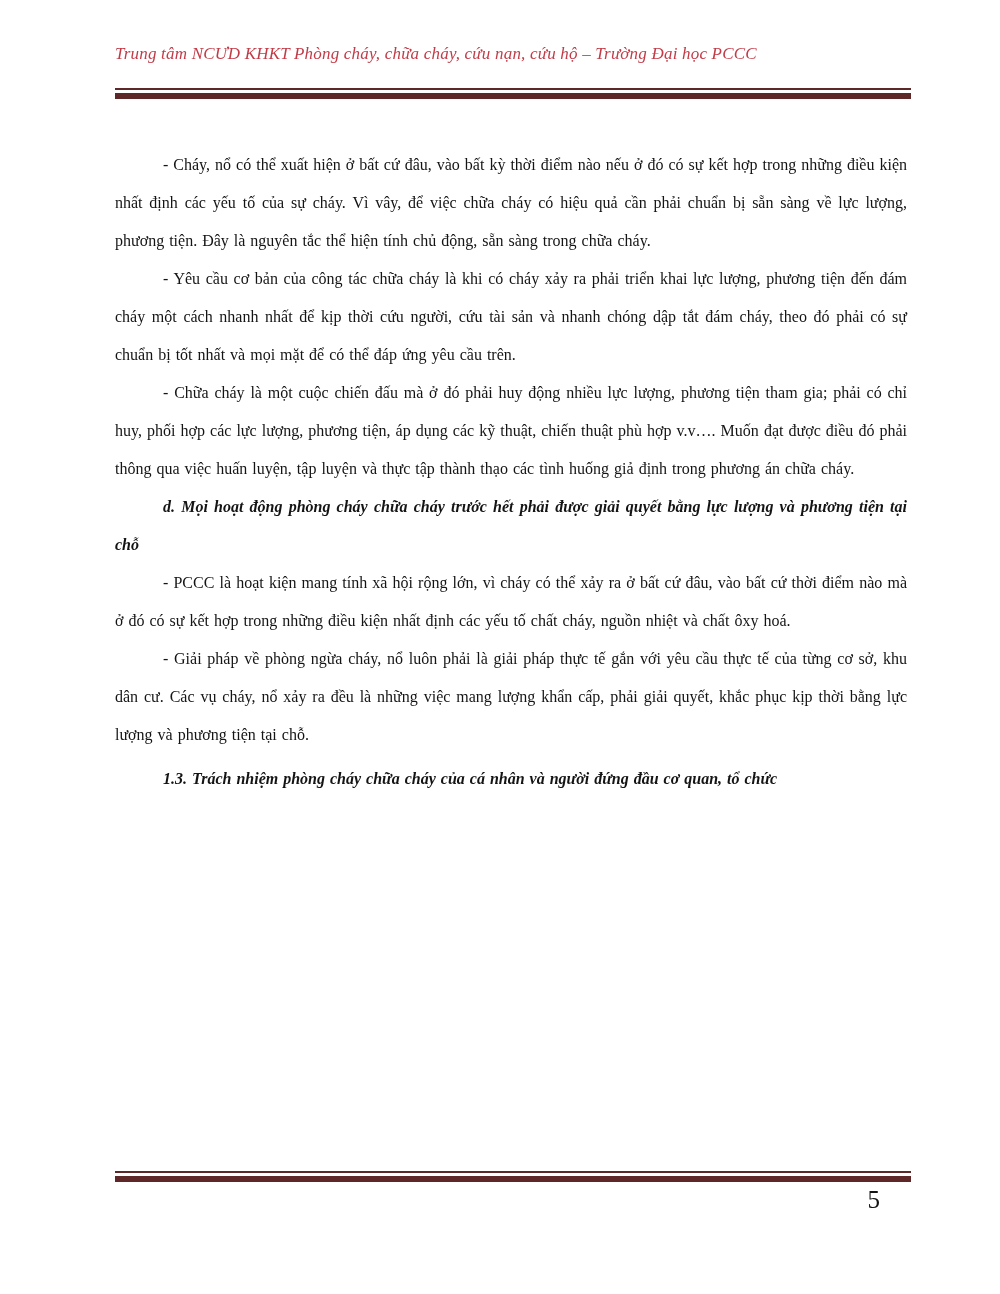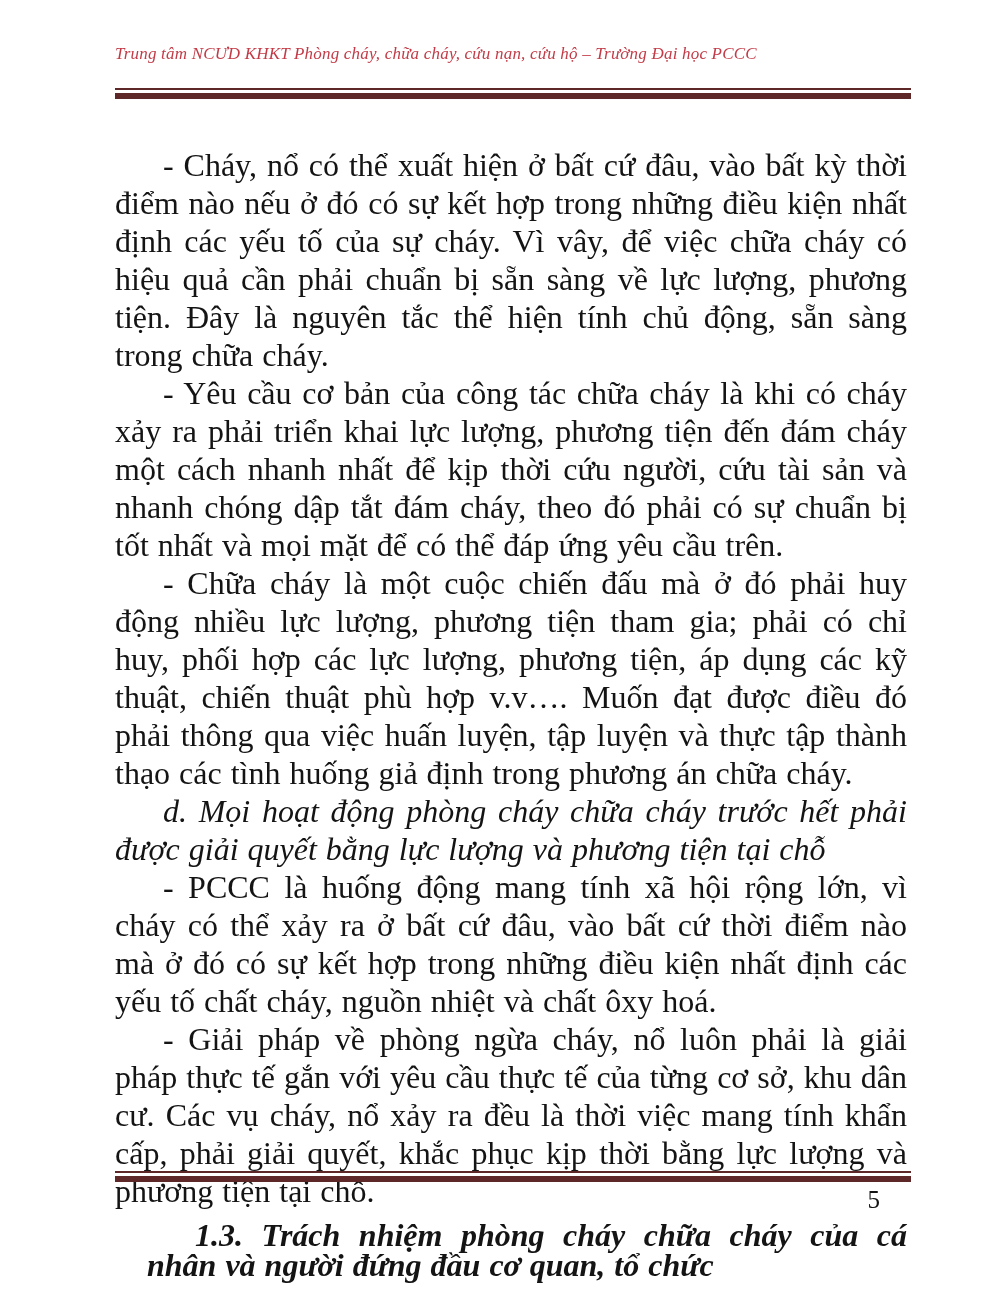--- a/index.html
+++ b/index.html
@@ -40,35 +40,35 @@
   .header-rule { top: 88px; }
   .footer-rule { top: 1171px; }
   .content {
     position: absolute;
     left: 115px;
     top: 146px;
     width: 792px;
   }
   .para {
     margin: 0;
-    font-size: 32px;
+    font-size: 16px;
     line-height: 38px;
     text-align: justify;
     text-indent: 48px;
     word-spacing: 1px;
   }
   .para.italic {
     font-style: italic;
+    font-weight: bold;
   }
   .para.bold-italic {
     font-style: italic;
     font-weight: bold;
     line-height: 30px;
     margin-top: 10px;
-    margin-left: 32px;
   }
   .page-number {
     position: absolute;
     top: 1186px;
     right: 120px;
     font-size: 25px;
     color: #141414;
   }
 </style>
 </head>
@@ -78,22 +78,22 @@
 
   <div class="running-header">Trung tâm NCƯD KHKT Phòng cháy, chữa cháy, cứu nạn, cứu hộ – Trường Đại học PCCC</div>
 
   <div class="double-rule header-rule"></div>
 
   <div class="content">
     <p class="para">- Cháy, nổ có thể xuất hiện ở bất cứ đâu, vào bất kỳ thời điểm nào nếu ở đó có sự kết hợp trong những điều kiện nhất định các yếu tố của sự cháy. Vì vây, để việc chữa cháy có hiệu quả cần phải chuẩn bị sẵn sàng về lực lượng, phương tiện. Đây là nguyên tắc thể hiện tính chủ động, sẵn sàng trong chữa cháy.</p>
     <p class="para">- Yêu cầu cơ bản của công tác chữa cháy là khi có cháy xảy ra phải triển khai lực lượng, phương tiện đến đám cháy một cách nhanh nhất để kịp thời cứu người, cứu tài sản và nhanh chóng dập tắt đám cháy, theo đó phải có sự chuẩn bị tốt nhất và mọi mặt để có thể đáp ứng yêu cầu trên.</p>
     <p class="para">- Chữa cháy là một cuộc chiến đấu mà ở đó phải huy động nhiều lực lượng, phương tiện tham gia; phải có chỉ huy, phối hợp các lực lượng, phương tiện, áp dụng các kỹ thuật, chiến thuật phù hợp v.v…. Muốn đạt được điều đó phải thông qua việc huấn luyện, tập luyện và thực tập thành thạo các tình huống giả định trong phương án chữa cháy.</p>
     <p class="para italic">d. Mọi hoạt động phòng cháy chữa cháy trước hết phải được giải quyết bằng lực lượng và phương tiện tại chỗ</p>
-    <p class="para">- PCCC là huống động mang tính xã hội rộng lớn, vì cháy có thể xảy ra ở bất cứ đâu, vào bất cứ thời điểm nào mà ở đó có sự kết hợp trong những điều kiện nhất định các yếu tố chất cháy, nguồn nhiệt và chất ôxy hoá.</p>
-    <p class="para">- Giải pháp về phòng ngừa cháy, nổ luôn phải là giải pháp thực tế gắn với yêu cầu thực tế của từng cơ sở, khu dân cư. Các vụ cháy, nổ xảy ra đều là thời việc mang tính khẩn cấp, phải giải quyết, khắc phục kịp thời bằng lực lượng và phương tiện tại chỗ.</p>
+    <p class="para">- PCCC là hoạt kiện mang tính xã hội rộng lớn, vì cháy có thể xảy ra ở bất cứ đâu, vào bất cứ thời điểm nào mà ở đó có sự kết hợp trong những điều kiện nhất định các yếu tố chất cháy, nguồn nhiệt và chất ôxy hoá.</p>
+    <p class="para">- Giải pháp về phòng ngừa cháy, nổ luôn phải là giải pháp thực tế gắn với yêu cầu thực tế của từng cơ sở, khu dân cư. Các vụ cháy, nổ xảy ra đều là những việc mang lượng khẩn cấp, phải giải quyết, khắc phục kịp thời bằng lực lượng và phương tiện tại chỗ.</p>
     <p class="para bold-italic">1.3. Trách nhiệm phòng cháy chữa cháy của cá nhân và người đứng đầu cơ quan, tổ chức</p>
   </div>
 
   <div class="double-rule footer-rule"></div>
 
   <div class="page-number">5</div>
 
 </div>
 
 </body></html>

